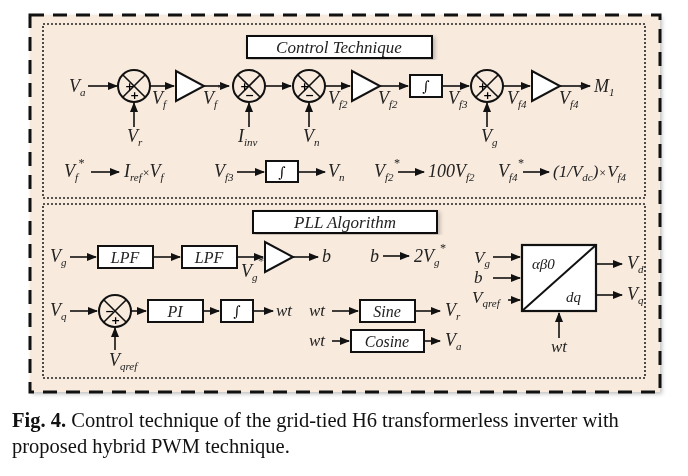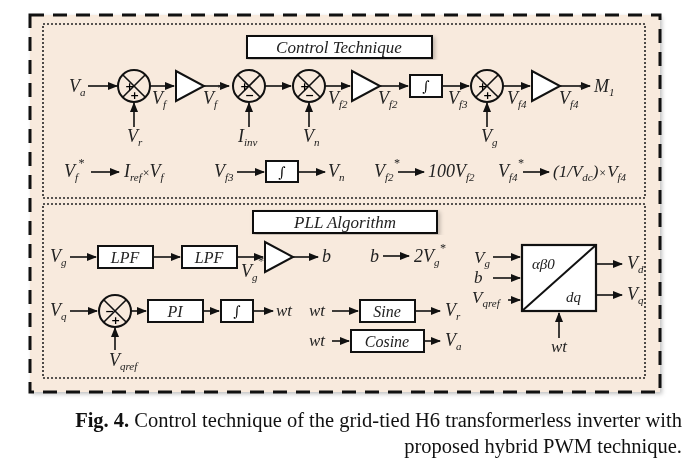--- a/index.html
+++ b/index.html
@@ -1,21 +1,21 @@
 <!DOCTYPE html>
 <html><head>
 <meta charset="utf-8">
 <style>
   html, body { margin:0; padding:0; background:#ffffff; }
   body { width:688px; height:476px; position:relative; overflow:hidden; font-family:"Liberation Serif", serif; }
   #fig { position:absolute; left:0; top:0; }
   .it { font-family:"Liberation Serif", serif; font-style:italic; fill:#222; }
   .sub { font-size:11px; }
   .ln { stroke:#111; stroke-width:1.6; fill:none; }
-  .caption { position:absolute; left:12px; top:407px; width:670px; font-family:"Liberation Serif", serif; font-size:20.5px; line-height:26px; color:#111;text-align:right; }
+  .caption { position:absolute; left:12px; top:407px; width:670px; font-family:"Liberation Serif", serif; font-size:20.5px; line-height:26px; color:#111; }
   .caption b { font-weight:bold; }
 </style>
 </head>
 <body>
 
 <svg id="fig" width="688" height="476" viewBox="0 0 688 476">
   <defs>
     <marker id="ah" markerWidth="10" markerHeight="8" refX="9" refY="4" orient="auto" markerUnits="userSpaceOnUse">
       <path d="M0,0 L10,4 L0,8 z" fill="#111"></path>
     </marker>

